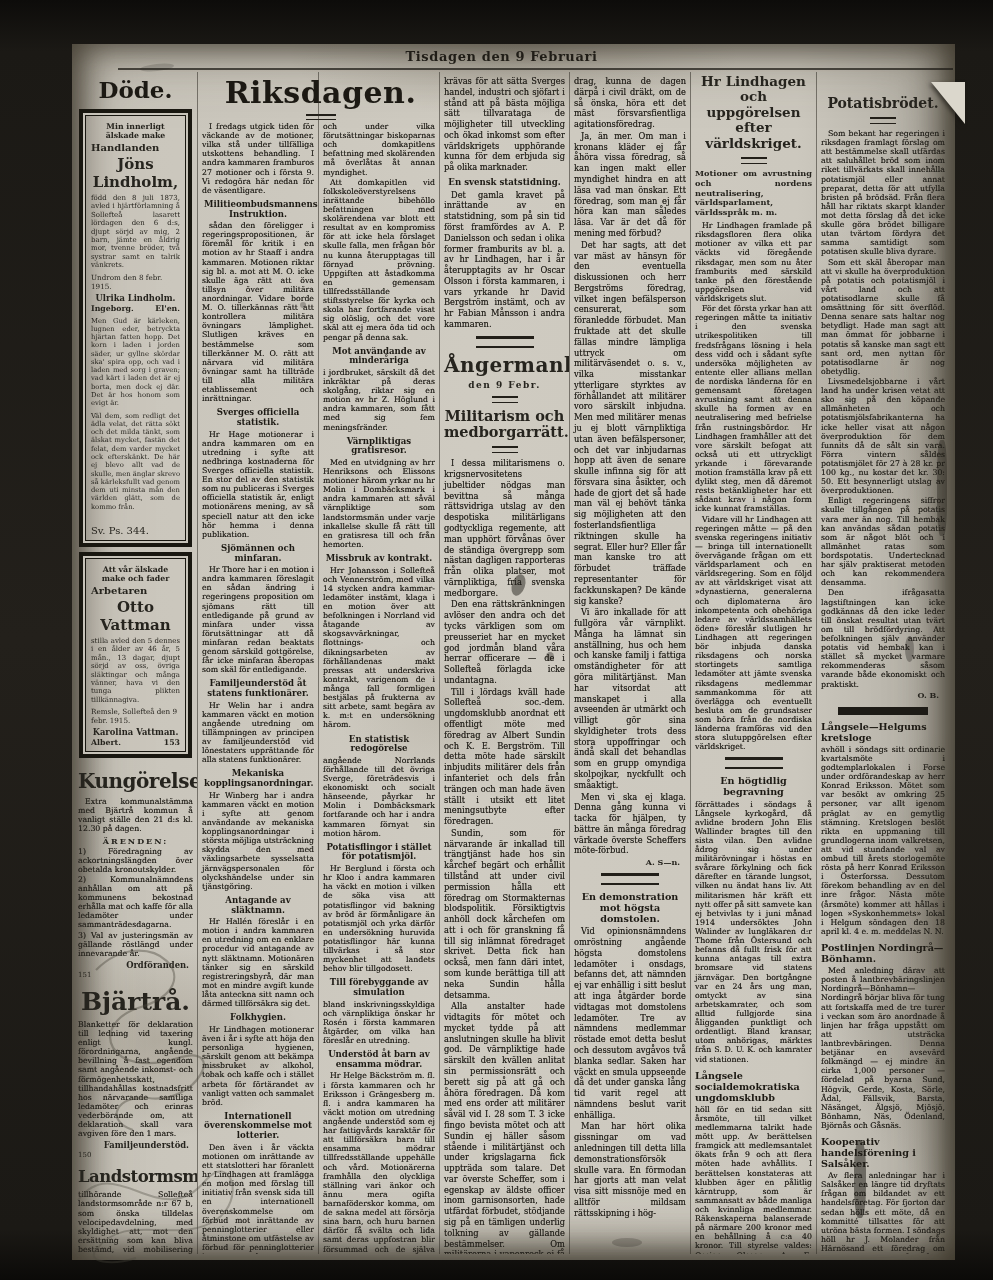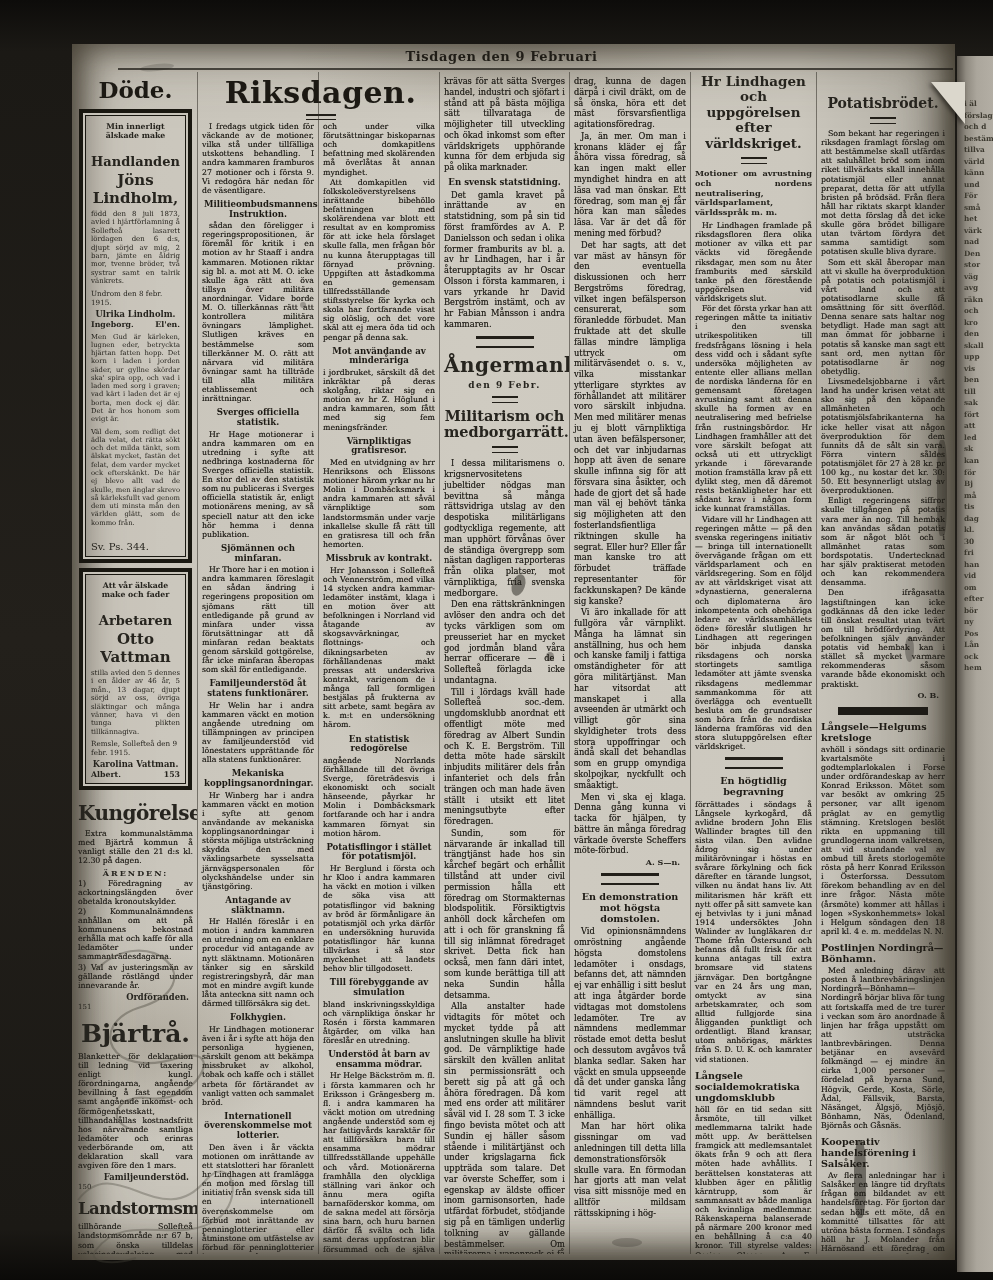--- a/index.html
+++ b/index.html
@@ -47,21 +47,21 @@
   .numline{font-size:7px;margin:1px 0 3px;}
 
   .orn{height:7px;border-top:3px solid #221f19;border-bottom:2px solid #221f19;width:58px;margin:6px auto 5px;}
   .orn.small{width:26px;border-top-width:2px;border-bottom-width:1px;height:4px;}
   .bigbar{height:8px;background:#1d1b16;width:72%;margin:7px auto 6px;}
 
   .h-doede{font-size:23px;font-weight:bold;text-align:center;margin:4px 0 12px;color:#1c1913;}
   .notice{border:1px solid #191710;box-shadow:0 0 0 2px #c7c3b9,0 0 0 6px #191710;
           margin:10px 7px 17px;padding:6px 5px 4px;background:rgba(205,201,191,.4);}
   .n-intro{font-size:7.8px;font-weight:bold;text-align:center;}
-  .n-role{font-size:13px;font-weight:bold;text-align:center;margin-top:14px;}
+  .n-role{font-size:10px;font-weight:bold;text-align:left;margin-top:2px;}
   .n-name{font-size:15px;font-weight:bold;text-align:center;margin:2px 0 3px;}
   .n-body{font-size:7px;line-height:1.2;text-align:justify;}
   .n-place{font-size:7.2px;margin-top:3px;}
   .n-sig{font-size:8.4px;font-weight:bold;text-align:center;margin-top:2px;}
   .n-sig2{font-size:7.8px;font-weight:bold;display:flex;justify-content:space-between;margin-top:1px;}
   .n-verse{font-size:6.8px;line-height:1.22;text-align:justify;margin-top:4px;}
   .n-psalm{font-size:10px;text-align:left;margin-top:14px;}
 
   .h-kung{font-size:20px;font-weight:bold;text-align:center;margin:6px 0 4px;letter-spacing:-.5px;}
   .h-bjartra{font-size:25px;font-weight:bold;text-align:center;margin:8px 0 4px;}
@@ -258,72 +258,20 @@
         <div class="h-mid left">Långsele—Helgums kretsloge</div>
         <p class="bd noind">avhöll i söndags sitt ordinarie kvartalsmöte i godtemplarlokalen i Forse under ordförandeskap av herr Konrad Eriksson. Mötet som var besökt av omkring 25 personer, var allt igenom präglat av en gemytlig stämning. Kretslogen beslöt rikta en uppmaning till grundlogerna inom valkretsen, att vid stundande val av ombud till årets storlogemöte rösta på herr Konrad Eriksson i Österforssa. Dessutom förekom behandling av en del inre frågor. Nästa möte (årsmöte) kommer att hållas i logen »Syskonhemmets» lokal i Helgum söndagen den 18 april kl. 4 e. m. meddelas N. N.</p>
         <div class="h-mid left">Postlinjen Nordingrå—Bönhamn.</div>
         <p class="bd">Med anledning därav att posten å lantbrevbäringslinjen Nordingrå—Bönhamn—Nordingrå börjar bliva för tung att fortskaffa med de tre turer i veckan som äro anordnade å linjen har fråga uppstått om att utsträcka lantbrevbäringen. Denna betjänar en avsevärd folkmängd — ej mindre än cirka 1,000 personer — fördelad på byarna Sund, Högvik, Gerde, Kosta, Sörle, Ådal, Fällsvik, Barsta, Näsänget, Älgsjö, Mjösjö, Bönhamn, Näs, Ödenland, Björnås och Gåsnäs.</p>
         <div class="h-mid left">Kooperativ handelsförening i Salsåker.</div>
         <p class="bd">Av flera anledningar har i Salsåker en längre tid dryftats frågan om bildandet av ett handelsföretag. För fjorton dar sedan hölls ett möte, då en kommitté tillsattes för att utröna bästa formen. I söndags höll hr J. Molander från Härnösand ett föredrag om kooperationen varpå frågan diskuterades. Mötet beslöt härefter bilda Salsåkers kooperativa handelsförening vartill styrelse valdes.</p>
       </div>
     </div>
   </div>
 
-  <div class="edge">
-    <div class="edge-text">i äl
-förslag
-och d
-bestäm
-tillva
-värld
-känn
-und
-För
-små
-het
-värk
-nad
-Den
-stor
-väg
-avg
-räkn
-och
-kro
-den
-skall
-upp
-vis
-ben
-till
-sak
-fört
-att
-led
-sk
-kan
-för
-Bj
-må
-tis
-dag
-kl.
-30
-fri
-han
-vid
-om
-efter
-bör
-ny
-Pos
-Lån
-ock
-hem</div>
-  </div>
 
   <div class="fold"></div>
 
   <div class="blot" style="left:512px;top:574px;width:13px;height:22px;opacity:.65;transform:rotate(18deg);"></div>
   <div class="blot" style="left:546px;top:652px;width:8px;height:9px;opacity:.5;"></div>
   <div class="blot" style="left:905px;top:636px;width:9px;height:26px;opacity:.45;"></div>
   <div class="blot" style="left:854px;top:1140px;width:12px;height:78px;opacity:.7;border-radius:40%;"></div>
   <div class="blot" style="left:300px;top:302px;width:6px;height:6px;opacity:.4;"></div>
   <div class="blot" style="left:937px;top:440px;width:10px;height:96px;opacity:.5;border-radius:35%;"></div>
   <div class="blot" style="left:612px;top:1238px;width:30px;height:9px;opacity:.3;border-radius:50%;"></div>

